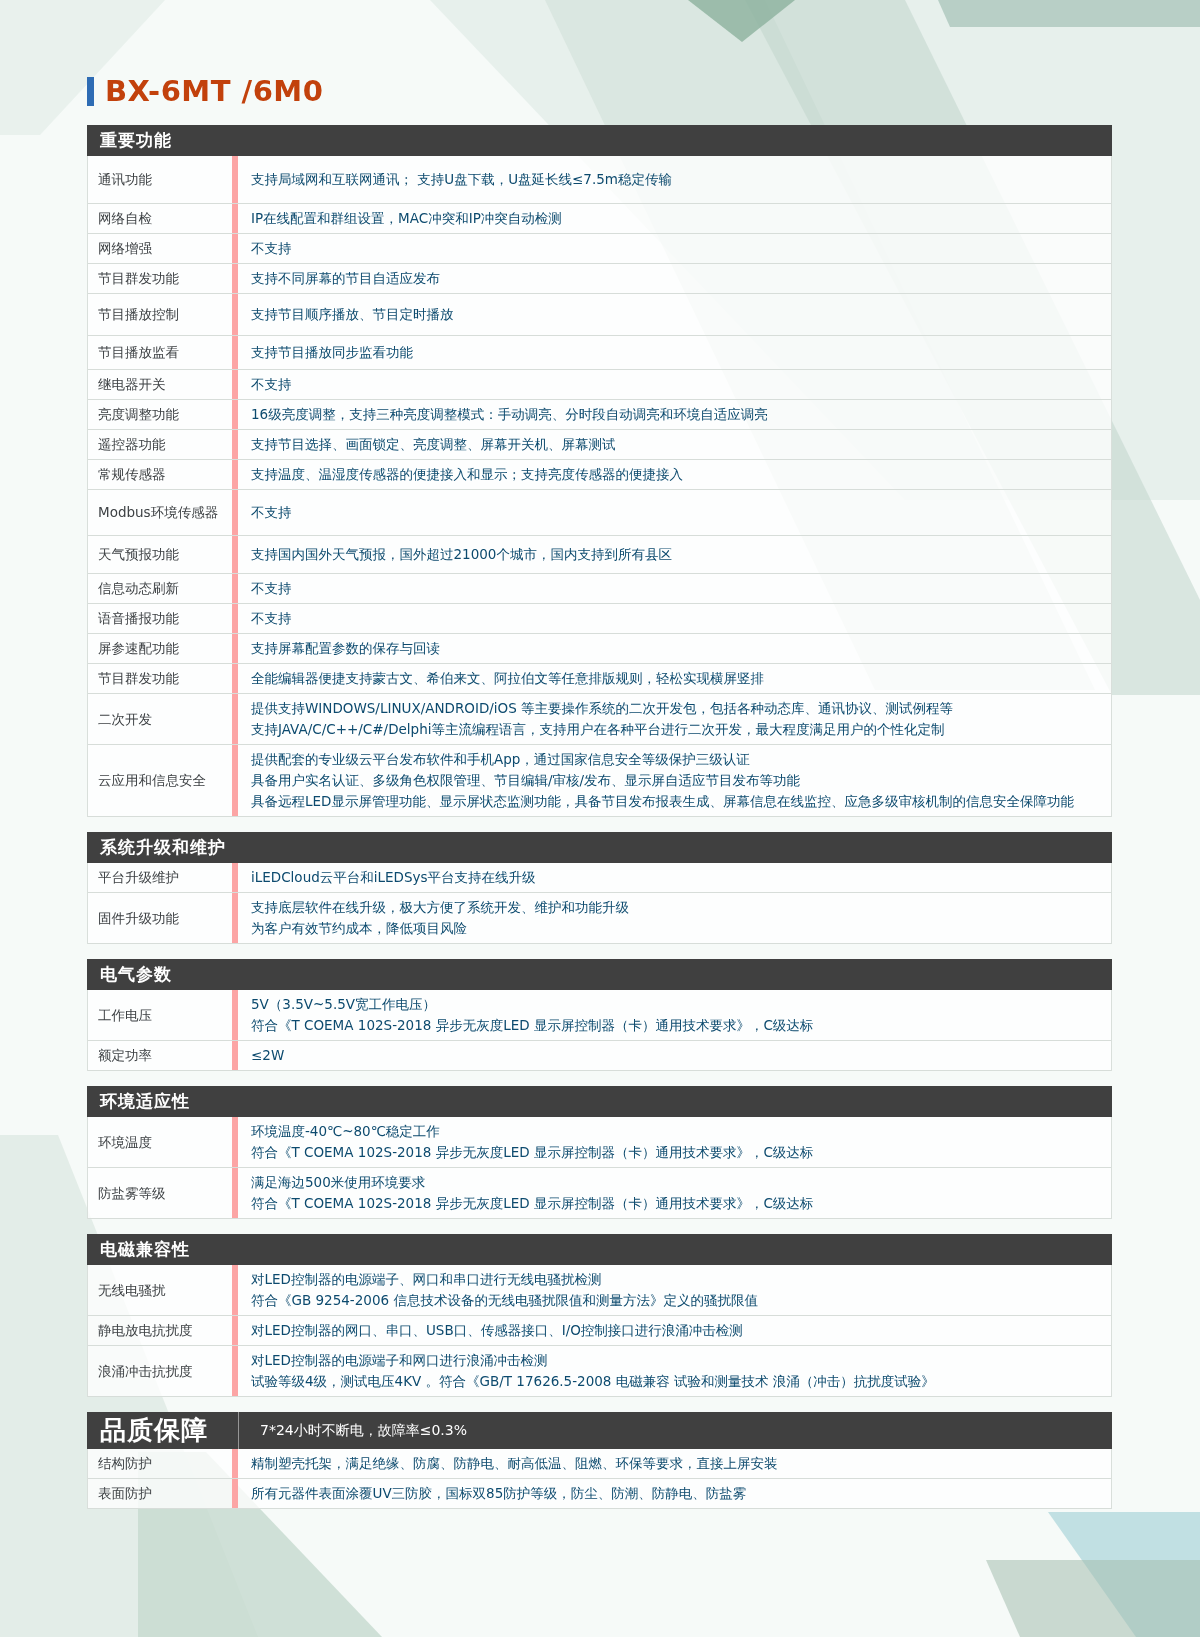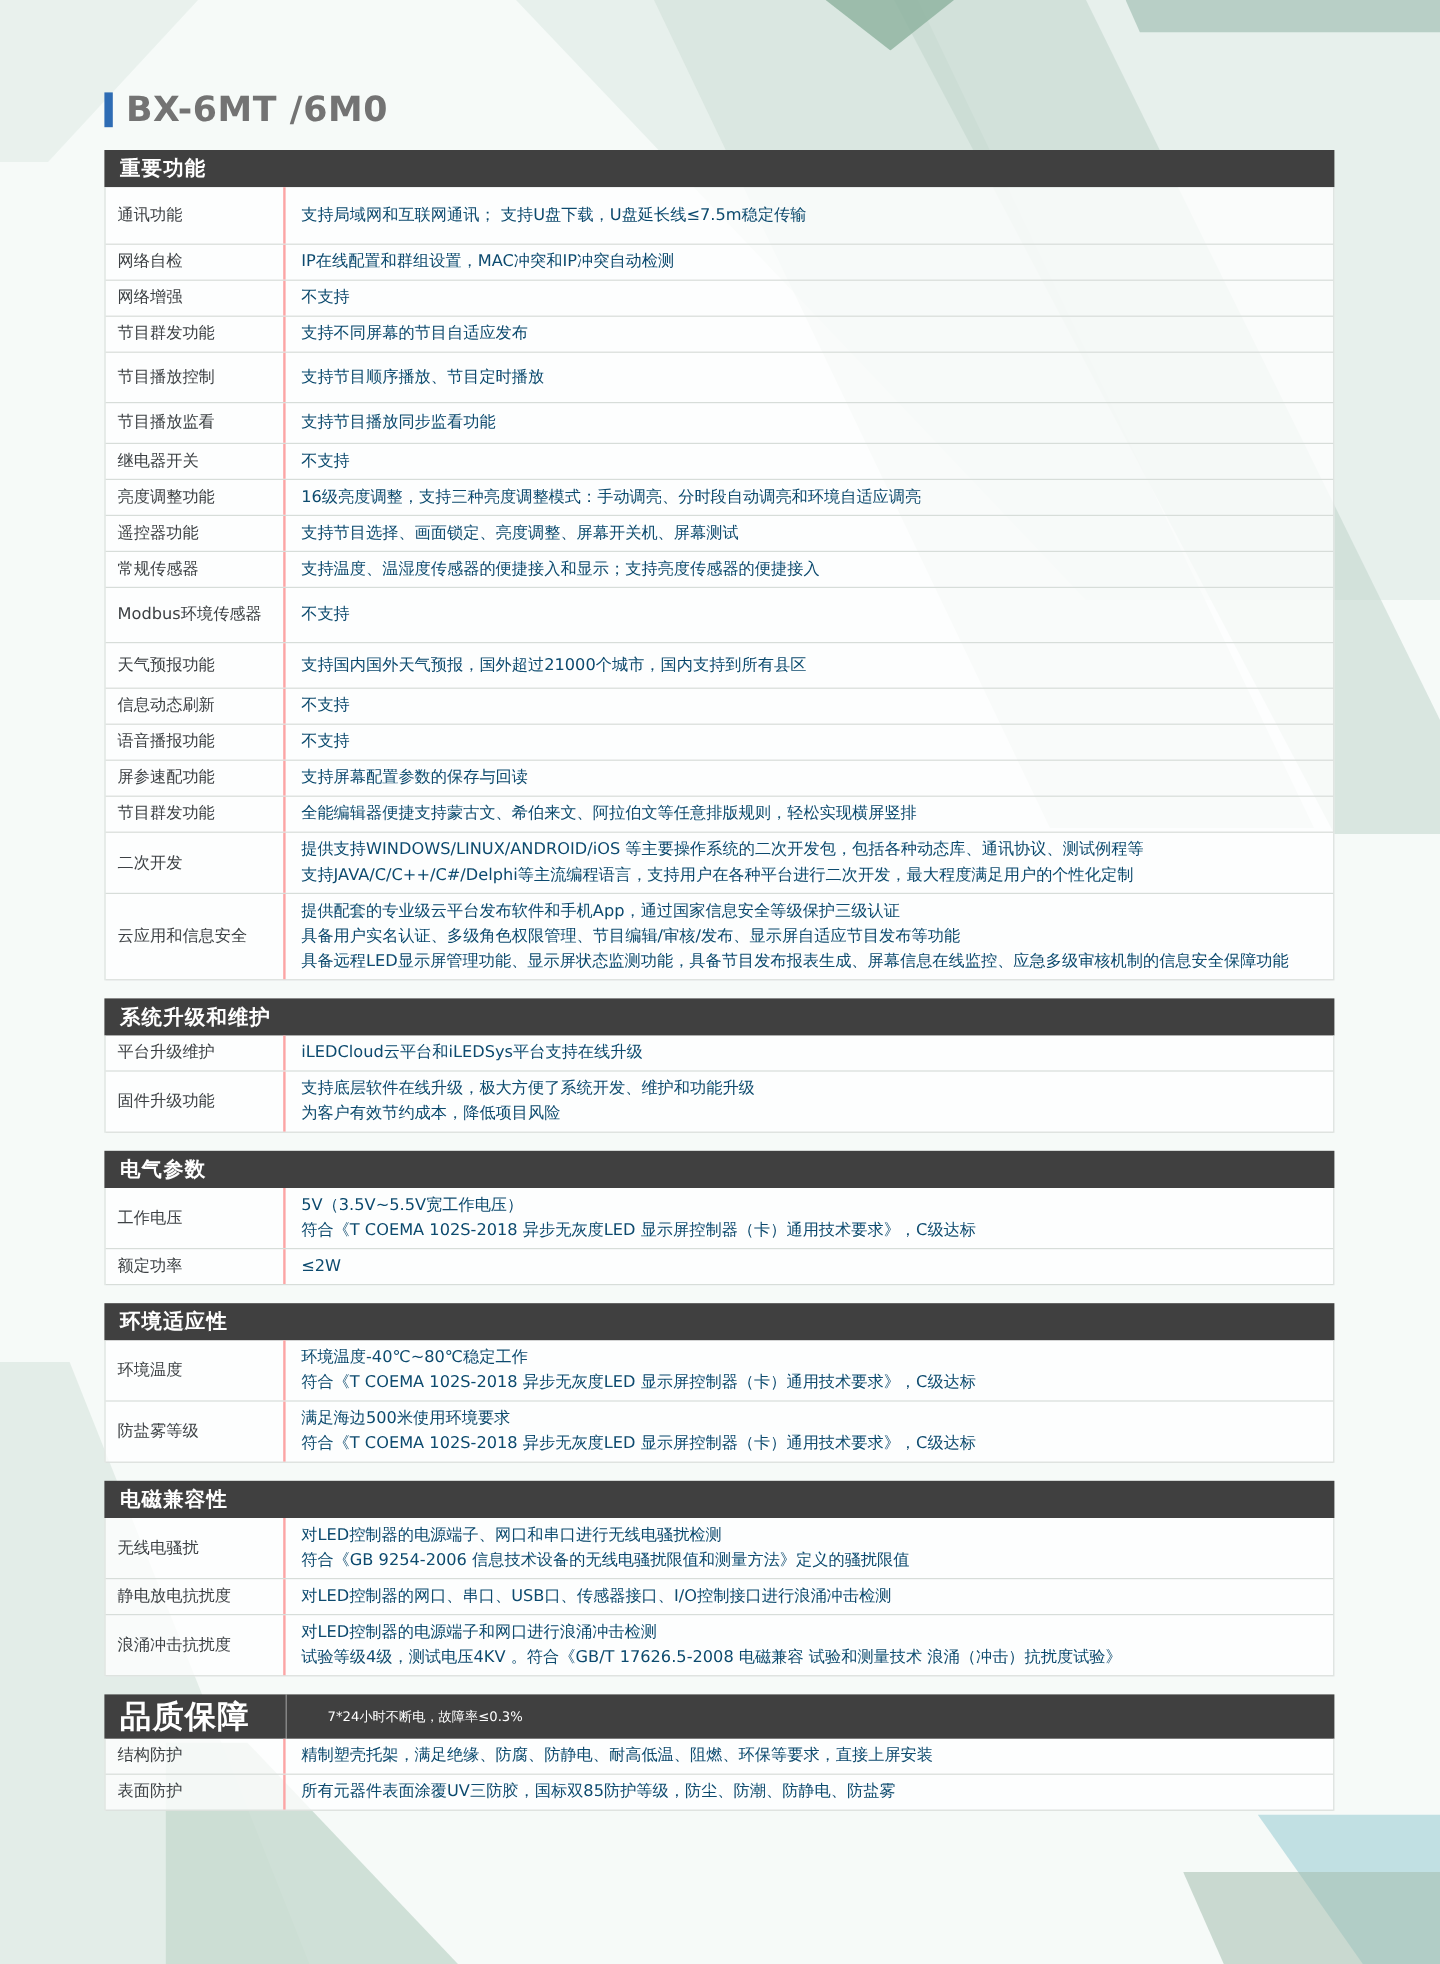--- a/index.html
+++ b/index.html
@@ -18,44 +18,44 @@
   .s5 {background:rgba(168,196,185,0.75);clip-path:polygon(938px 0,1200px 0,1200px 27px,950px 27px);}
   .s6 {background:rgba(222,234,228,0.55);clip-path:polygon(0 0,165px 0,40px 135px,0 135px);}
   .s7 {background:rgba(222,234,228,0.80);clip-path:polygon(0 1135px,58px 1135px,258px 1637px,0 1637px);}
   .s8 {background:rgba(198,217,206,0.80);clip-path:polygon(138px 1452px,206px 1452px,382px 1637px,138px 1637px);}
   .s9 {background:rgba(150,203,210,0.55);clip-path:polygon(1048px 1512px,1200px 1512px,1200px 1637px,1136px 1637px);}
   .s10{background:rgba(164,190,174,0.55);clip-path:polygon(986px 1560px,1200px 1560px,1200px 1637px,1020px 1637px);}
   
   .content{position:relative;z-index:1;padding:74px 0 0 87px;}
   .title-wrap{display:flex;align-items:center;margin:0 0 17px 0;}
   .accent{width:7px;height:29px;background:#2e6cb4;margin-right:11px;}
-  h1.page-title{margin:0;font-size:29px;font-weight:700;color:#737373;letter-spacing:0.5px;}
+  h1.page-title{margin:0;font-size:29px;font-weight:700;color:#c2410c;letter-spacing:0.5px;}
   .spec-section{width:1025px;margin-top:15px;}
   .spec-section.sec-0{margin-top:0;}
   .sec-header{
     background:#404040;color:#ffffff;height:31px;display:flex;align-items:center;
     padding-left:13px;box-sizing:border-box;
   }
   .sec-title{font-size:17px;font-weight:700;letter-spacing:1px;white-space:nowrap;}
   .sec-value{display:none;}
   .spec-section.has-value .sec-header{height:37px;}
   .spec-section.has-value .sec-title{font-size:26px;flex:0 0 138px;}
   .spec-section.has-value .sec-value{
-    display:flex;align-items:center;height:100%;font-size:11px;
-    border-left:1px solid rgba(255,255,255,0.45);padding-left:34px;white-space:nowrap;
+    display:flex;align-items:center;height:100%;font-size:14px;
+    border-left:1px solid rgba(255,255,255,0.45);padding-left:21px;white-space:nowrap;
   }
   .sec-rows{
     background:rgba(255,255,255,0.78);
     border-left:1px solid #d9dfdb;border-right:1px solid #d9dfdb;
     box-sizing:border-box;
   }
   .t-row{display:flex;align-items:stretch;border-bottom:1px solid #d7ddd9;}
   .cell{padding:4px 10px;box-sizing:border-box;display:flex;flex-direction:column;justify-content:center;}
   .cell.label{
-    flex:0 0 150px;width:150px;border-right:2px solid #fca5a5;
+    flex:0 0 150px;width:150px;border-right:6px solid #fca5a5;
     color:#3d4144;font-size:13.5px;line-height:21px;white-space:nowrap;overflow:hidden;
   }
   .cell.value{
     flex:1;color:#0c4a6e;font-size:13.5px;line-height:21px;padding-left:13px;overflow:hidden;
   }
   .line{min-height:21px;white-space:nowrap;}
   
   .sec-0 .t-row:nth-child(1) .cell{padding-top:13px;padding-bottom:13px;}
   .sec-0 .t-row:nth-child(5) .cell{padding-top:10px;padding-bottom:10px;}
   .sec-0 .t-row:nth-child(6) .cell{padding-top:6px;padding-bottom:6px;}

